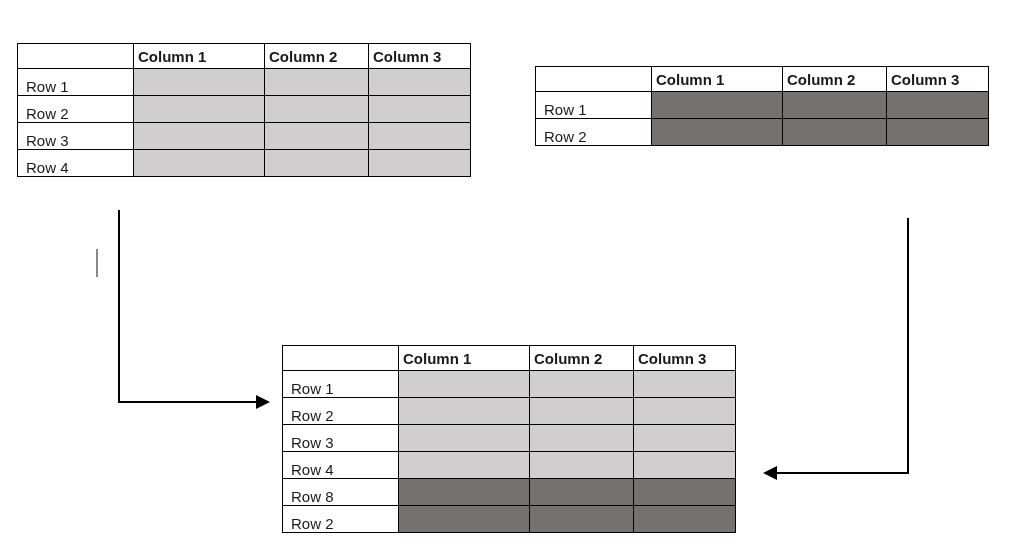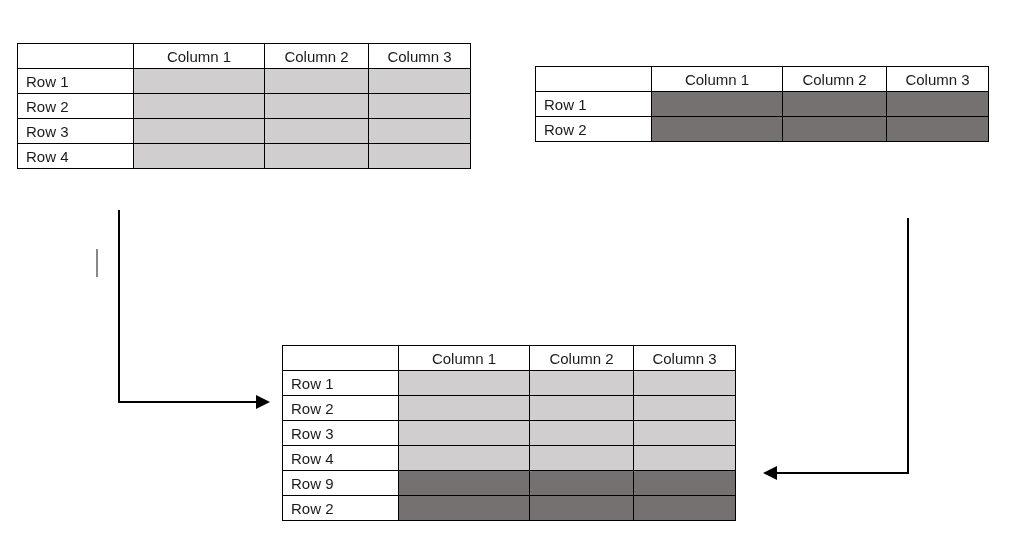--- a/index.html
+++ b/index.html
@@ -19,22 +19,22 @@
     font-size: 15px;
   }
   .tbl th, .tbl td {
     border: 1px solid var(--table-border, #000);
     height: 25px;
     box-sizing: border-box;
     background: #ffffff;
     overflow: hidden;
     white-space: nowrap;
   }
-  .tbl th { font-weight: normal; text-align: center; padding: 0 4px; }
-  .tbl td.rowlabel { text-align: left; padding: 0 0 0 8px; }
+  .tbl th { font-weight: bold; text-align: left; padding: 0 4px; }
+  .tbl td.rowlabel { text-align: left; padding: 9px 0 0 8px; }
   .tbl td.cell[data-shade="light"] { background: var(--light-cell, #d0cece); }
   .tbl td.cell[data-shade="dark"]  { background: var(--dark-cell, #767171); }
   .tbl1 { left: 17px;  top: 43px; }
   .tbl2 { left: 535px; top: 66px; }
   .tbl3 { left: 282px; top: 345px; }
   svg.arrow { position: absolute; overflow: visible; }
   .arrow path { stroke: var(--arrow, #000); stroke-width: 2; fill: none; }
   .arrow polygon { fill: var(--arrow, #000); }
   #arrow-left  { left: 110px; top: 205px; }
   #arrow-right { left: 755px; top: 213px; }
@@ -150,21 +150,21 @@
     <td class="cell" data-shade="light"></td>
     <td class="cell" data-shade="light"></td>
   </tr>
   <tr>
     <td class="rowlabel">Row 4</td>
     <td class="cell" data-shade="light"></td>
     <td class="cell" data-shade="light"></td>
     <td class="cell" data-shade="light"></td>
   </tr>
   <tr>
-    <td class="rowlabel">Row 9</td>
+    <td class="rowlabel">Row 8</td>
     <td class="cell" data-shade="dark"></td>
     <td class="cell" data-shade="dark"></td>
     <td class="cell" data-shade="dark"></td>
   </tr>
   <tr>
     <td class="rowlabel">Row 2</td>
     <td class="cell" data-shade="dark"></td>
     <td class="cell" data-shade="dark"></td>
     <td class="cell" data-shade="dark"></td>
   </tr>

